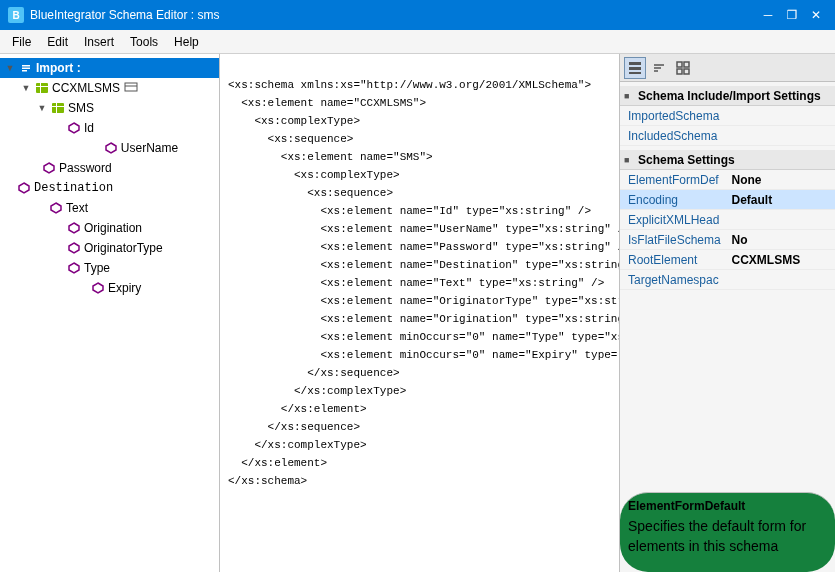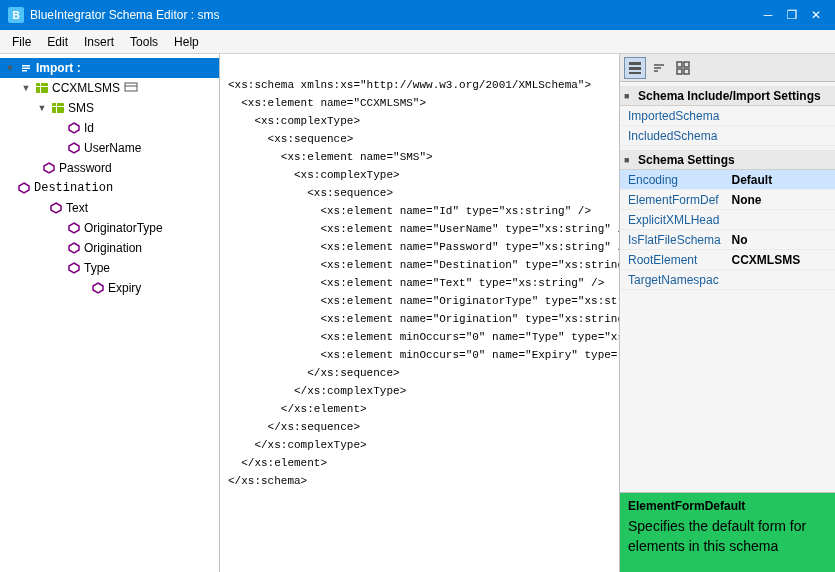--- a/index.html
+++ b/index.html
@@ -228,25 +228,26 @@
     .prop-value {
       flex: 1;
       color: #000;
       font-size: 12px;
       font-weight: bold;
     }
     .prop-value.none { font-weight: bold; }
 
     
     .bottom-info {
-      background: #22c55e;
+      background: #15803d;
       border-top: 1px solid #c0c0c0;
       padding: 6px 8px;
       flex-shrink: 0;
       min-height: 80px;
+      border-radius: 28px;
     }
     .bottom-info-title {
       font-size: 12px;
       font-weight: bold;
       color: #000;
       margin-bottom: 4px;
     }
     .bottom-info-text {
       font-size: 14px;
       color: #000;
@@ -327,78 +328,78 @@
       <div class="tree-item" style="padding-left:50px;">
         <span class="tree-expand" style="width:16px;display:inline-block;"></span>
         <span class="tree-icon" style="color:#800080;">
           <svg width="14" height="14" viewBox="0 0 14 14">
               <polygon points="7,2 12,5 12,9 7,12 2,9 2,5" fill="none" stroke="#800080" stroke-width="1.5"></polygon>
             </svg>
         </span>
         <span class="tree-label">Id</span>
       </div>
 
+      <div class="tree-item" style="padding-left:50px;justify-content:center;">
+        <span class="tree-expand" style="width:16px;display:inline-block;"></span>
+        <span class="tree-icon" style="color:#800080;">
+          <svg width="14" height="14" viewBox="0 0 14 14">
+              <polygon points="7,2 12,5 12,9 7,12 2,9 2,5" fill="none" stroke="#800080" stroke-width="1.5"></polygon>
+            </svg>
+        </span>
+        <span class="tree-label">UserName</span>
+      </div>
+
+      <div class="tree-item" style="padding-left:25px;">
+        <span class="tree-expand" style="width:16px;display:inline-block;"></span>
+        <span class="tree-icon" style="color:#800080;">
+          <svg width="14" height="14" viewBox="0 0 14 14">
+              <polygon points="7,2 12,5 12,9 7,12 2,9 2,5" fill="none" stroke="#800080" stroke-width="1.5"></polygon>
+            </svg>
+        </span>
+        <span class="tree-label">Password</span>
+      </div>
+
+      <div class="tree-item" style="font-family:Liberation Mono, monospace;">
+        <span class="tree-expand" style="width:16px;display:inline-block;"></span>
+        <span class="tree-icon" style="color:#800080;">
+          <svg width="14" height="14" viewBox="0 0 14 14">
+              <polygon points="7,2 12,5 12,9 7,12 2,9 2,5" fill="none" stroke="#800080" stroke-width="1.5"></polygon>
+            </svg>
+        </span>
+        <span class="tree-label">Destination</span>
+      </div>
+
+      <div class="tree-item" style="padding-left:32px;">
+        <span class="tree-expand" style="width:16px;display:inline-block;"></span>
+        <span class="tree-icon" style="color:#800080;">
+          <svg width="14" height="14" viewBox="0 0 14 14">
+              <polygon points="7,2 12,5 12,9 7,12 2,9 2,5" fill="none" stroke="#800080" stroke-width="1.5"></polygon>
+            </svg>
+        </span>
+        <span class="tree-label">Text</span>
+      </div>
+
       <div class="tree-item" style="padding-left:50px;">
         <span class="tree-expand" style="width:16px;display:inline-block;"></span>
         <span class="tree-icon" style="color:#800080;">
           <svg width="14" height="14" viewBox="0 0 14 14">
               <polygon points="7,2 12,5 12,9 7,12 2,9 2,5" fill="none" stroke="#800080" stroke-width="1.5"></polygon>
             </svg>
         </span>
-        <span class="tree-label">UserName</span>
-      </div>
-
-      <div class="tree-item" style="padding-left:25px;">
-        <span class="tree-expand" style="width:16px;display:inline-block;"></span>
-        <span class="tree-icon" style="color:#800080;">
-          <svg width="14" height="14" viewBox="0 0 14 14">
-              <polygon points="7,2 12,5 12,9 7,12 2,9 2,5" fill="none" stroke="#800080" stroke-width="1.5"></polygon>
-            </svg>
-        </span>
-        <span class="tree-label">Password</span>
-      </div>
-
-      <div class="tree-item" style="font-family:Liberation Mono, monospace;">
-        <span class="tree-expand" style="width:16px;display:inline-block;"></span>
-        <span class="tree-icon" style="color:#800080;">
-          <svg width="14" height="14" viewBox="0 0 14 14">
-              <polygon points="7,2 12,5 12,9 7,12 2,9 2,5" fill="none" stroke="#800080" stroke-width="1.5"></polygon>
-            </svg>
-        </span>
-        <span class="tree-label">Destination</span>
-      </div>
-
-      <div class="tree-item" style="padding-left:32px;">
-        <span class="tree-expand" style="width:16px;display:inline-block;"></span>
-        <span class="tree-icon" style="color:#800080;">
-          <svg width="14" height="14" viewBox="0 0 14 14">
-              <polygon points="7,2 12,5 12,9 7,12 2,9 2,5" fill="none" stroke="#800080" stroke-width="1.5"></polygon>
-            </svg>
-        </span>
-        <span class="tree-label">Text</span>
+        <span class="tree-label">Origination</span>
       </div>
 
       <div class="tree-item" style="padding-left:50px;">
         <span class="tree-expand" style="width:16px;display:inline-block;"></span>
         <span class="tree-icon" style="color:#800080;">
           <svg width="14" height="14" viewBox="0 0 14 14">
               <polygon points="7,2 12,5 12,9 7,12 2,9 2,5" fill="none" stroke="#800080" stroke-width="1.5"></polygon>
             </svg>
         </span>
         <span class="tree-label">OriginatorType</span>
-      </div>
-
-      <div class="tree-item" style="padding-left:50px;">
-        <span class="tree-expand" style="width:16px;display:inline-block;"></span>
-        <span class="tree-icon" style="color:#800080;">
-          <svg width="14" height="14" viewBox="0 0 14 14">
-              <polygon points="7,2 12,5 12,9 7,12 2,9 2,5" fill="none" stroke="#800080" stroke-width="1.5"></polygon>
-            </svg>
-        </span>
-        <span class="tree-label">Origination</span>
       </div>
 
       <div class="tree-item" style="padding-left:50px;">
         <span class="tree-expand" style="width:16px;display:inline-block;"></span>
         <span class="tree-icon" style="color:#800080;">
           <svg width="14" height="14" viewBox="0 0 14 14">
               <polygon points="7,2 12,5 12,9 7,12 2,9 2,5" fill="none" stroke="#800080" stroke-width="1.5"></polygon>
             </svg>
         </span>
         <span class="tree-label">Type</span>
@@ -482,28 +483,28 @@
       </div>
       <div class="prop-row">
         <span class="prop-name">IncludedSchema</span>
       </div>
 
       <div class="section-header" style="margin-top:4px;">
         <span class="expand-icon">■</span>
         <span>Schema Settings</span>
       </div>
 
+      <div class="prop-row">
+        <span class="prop-name">ElementFormDef</span>
+        <span class="prop-value none">None</span>
+      </div>
+
       <div class="prop-row" style="background:#cce4ff;">
         <span class="prop-name">Encoding</span>
         <span class="prop-value">Default</span>
-      </div>
-
-      <div class="prop-row">
-        <span class="prop-name">ElementFormDef</span>
-        <span class="prop-value none">None</span>
       </div>
 
       <div class="prop-row">
         <span class="prop-name">ExplicitXMLHead</span>
         <span class="prop-value"></span>
       </div>
 
       <div class="prop-row">
         <span class="prop-name">IsFlatFileSchema</span>
         <span class="prop-value">No</span>

